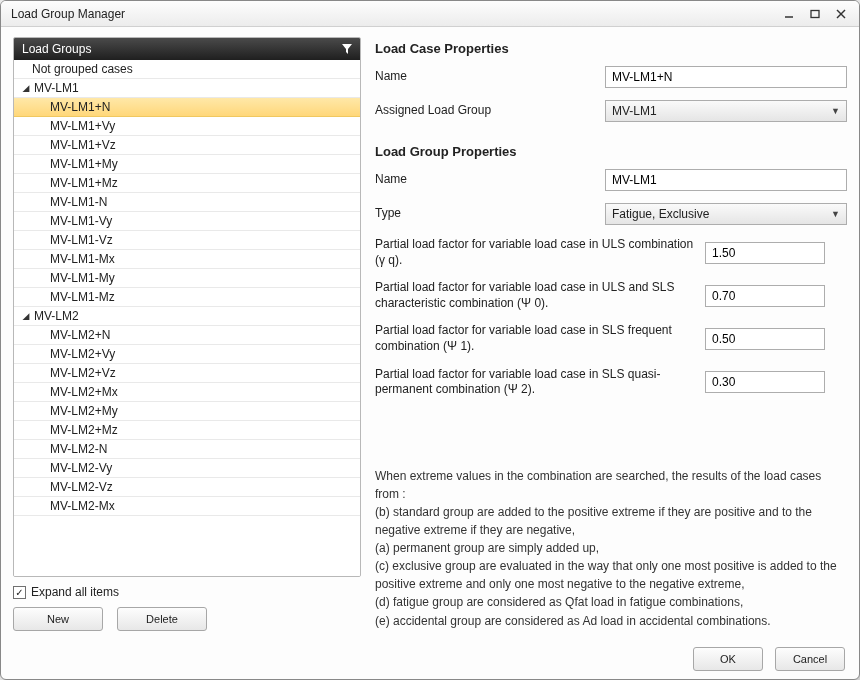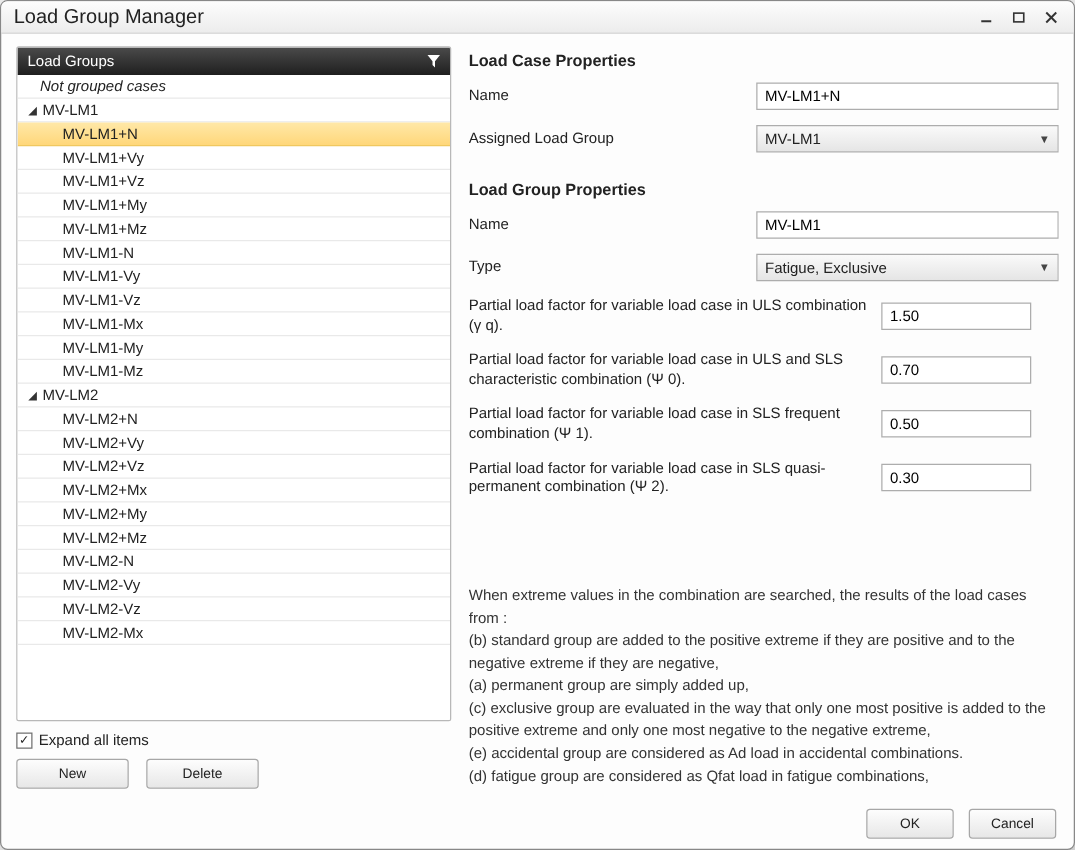--- a/index.html
+++ b/index.html
@@ -8,21 +8,21 @@
     width: 860px; height: 680px; margin: 0; background: #fdfdfd;
     border: 1px solid #888; border-radius: 6px; box-shadow: 4px 6px 18px rgba(0,0,0,0.25);
     display: flex; flex-direction: column; overflow: hidden;
   }
   .titlebar {
     height: 26px; display: flex; align-items: center; justify-content: space-between;
     padding: 0 6px 0 10px;
     border-bottom: 1px solid #d0d0d0;
     background: linear-gradient(#fdfdfd, #ececec);
   }
-  .titlebar .title { font-size: 16px; }
+  .titlebar .title { font-size: 12px; }
   .window-controls { display: flex; gap: 2px; }
   .win-btn {
     width: 24px; height: 16px; display: inline-flex; align-items: center; justify-content: center;
     font-size: 11px; color: #333; border: 1px solid transparent; border-radius: 2px;
   }
   .body {
     flex: 1; display: flex; padding: 10px 12px 8px 12px; gap: 14px; min-height: 0;
   }
   
   .left-panel { width: 348px; display: flex; flex-direction: column; min-height: 0; }
@@ -38,21 +38,21 @@
   }
   .tree-row {
     height: 19px; display: flex; align-items: center; border-bottom: 1px solid #e9e9e9;
     padding-left: 6px; white-space: nowrap; cursor: default;
   }
   .tree-row .expander {
     width: 12px; height: 12px; display: inline-flex; align-items: center; justify-content: center;
     margin-right: 2px; font-size: 9px; color: #333;
   }
   .tree-row.selected { background: linear-gradient(#ffe8a8, #ffd77a); border-bottom-color: #f0c860; }
-  .indent-0 { padding-left: 18px; font-style: italic; }
+  .indent-0 { padding-left: 18px; }
   .indent-g { padding-left: 6px; }
   .indent-1 { padding-left: 36px; }
   .checkbox-row { display: flex; align-items: center; gap: 5px; margin-top: 8px; }
   .checkbox {
     width: 13px; height: 13px; border: 1px solid #707070; background: #fff; display: inline-flex;
     align-items: center; justify-content: center; font-size: 10px; color: #222;
   }
   .btn {
     min-width: 90px; height: 24px; padding: 0 12px; border: 1px solid #a7a7a7; border-radius: 3px;
     background: linear-gradient(#fdfdfd, #e7e7e7); font-size: 11px; display: inline-flex;
@@ -265,22 +265,22 @@
             <div class="label">Partial load factor for variable load case in SLS quasi-permanent combination (Ψ 2).</div>
             <div class="control"><input class="text" value="0.30" style=""></div>
           </div>
         </div>
 
       <div class="help-text">
         <p>When extreme values in the combination are searched, the results of the load cases from :</p>
         <p>(b) standard group are added to the positive extreme if they are positive and to the negative extreme if they are negative,</p>
         <p>(a) permanent group are simply added up,</p>
         <p>(c) exclusive group are evaluated in the way that only one most positive is added to the positive extreme and only one most negative to the negative extreme,</p>
+        <p>(d) fatigue group are considered as Qfat load in fatigue combinations,</p>
         <p>(e) accidental group are considered as Ad load in accidental combinations.</p>
-        <p>(d) fatigue group are considered as Qfat load in fatigue combinations,</p>
       </div>
     </div>
   </div>
 
   <div class="footer">
     <div class="btn small">OK</div>
     <div class="btn small">Cancel</div>
   </div>
 </div>
 

